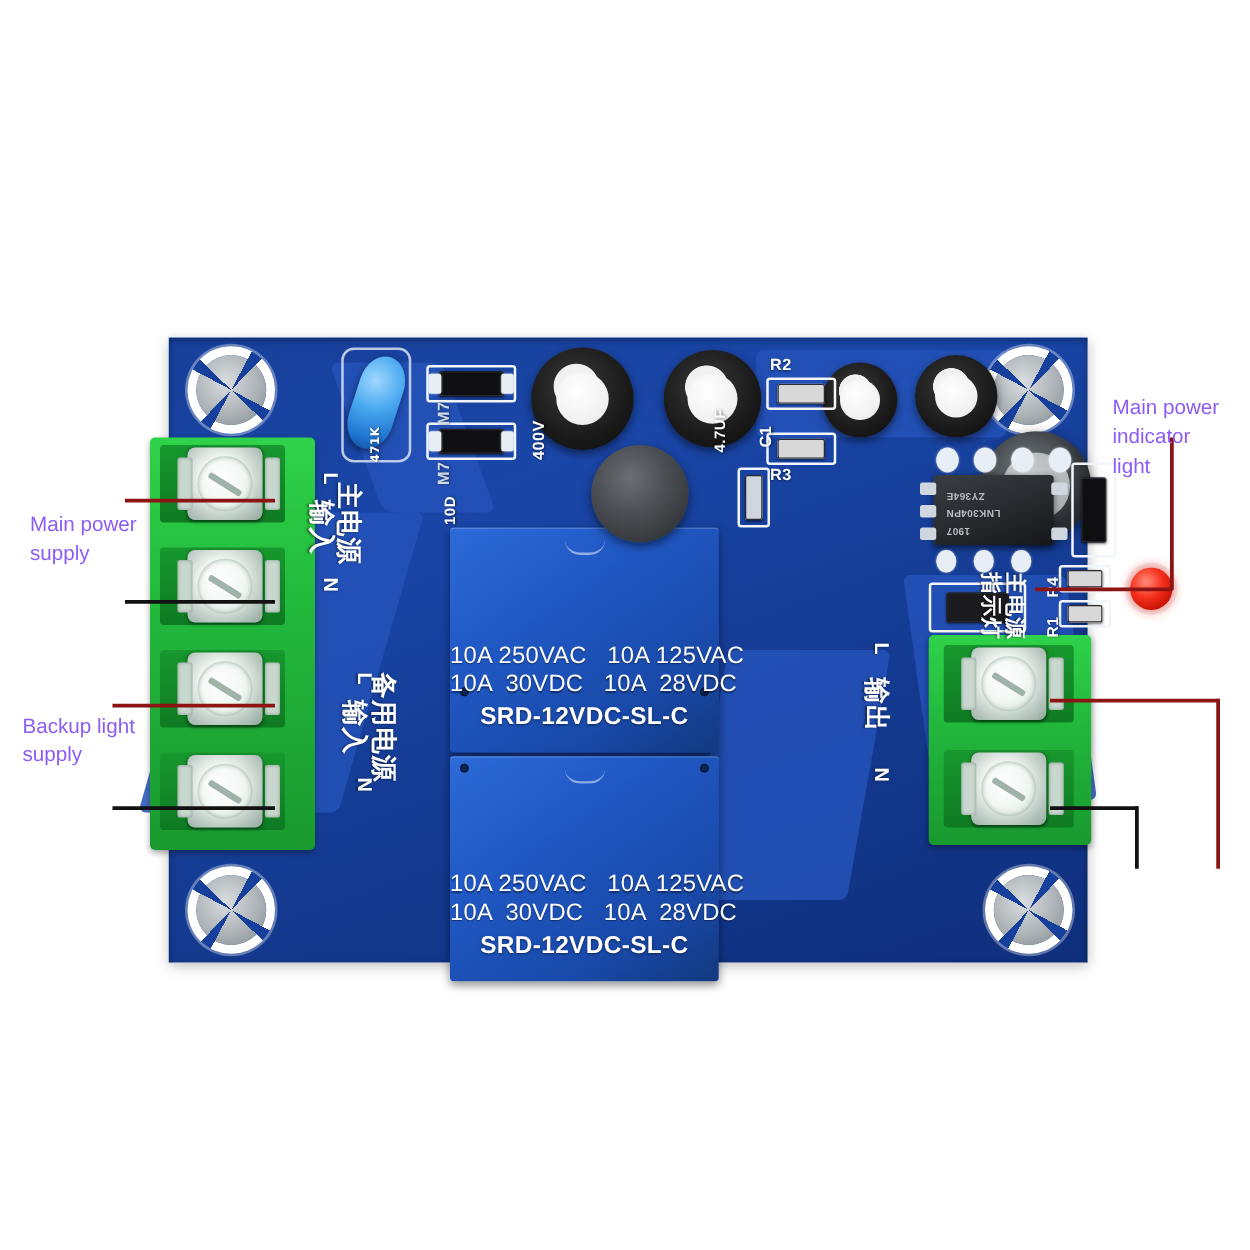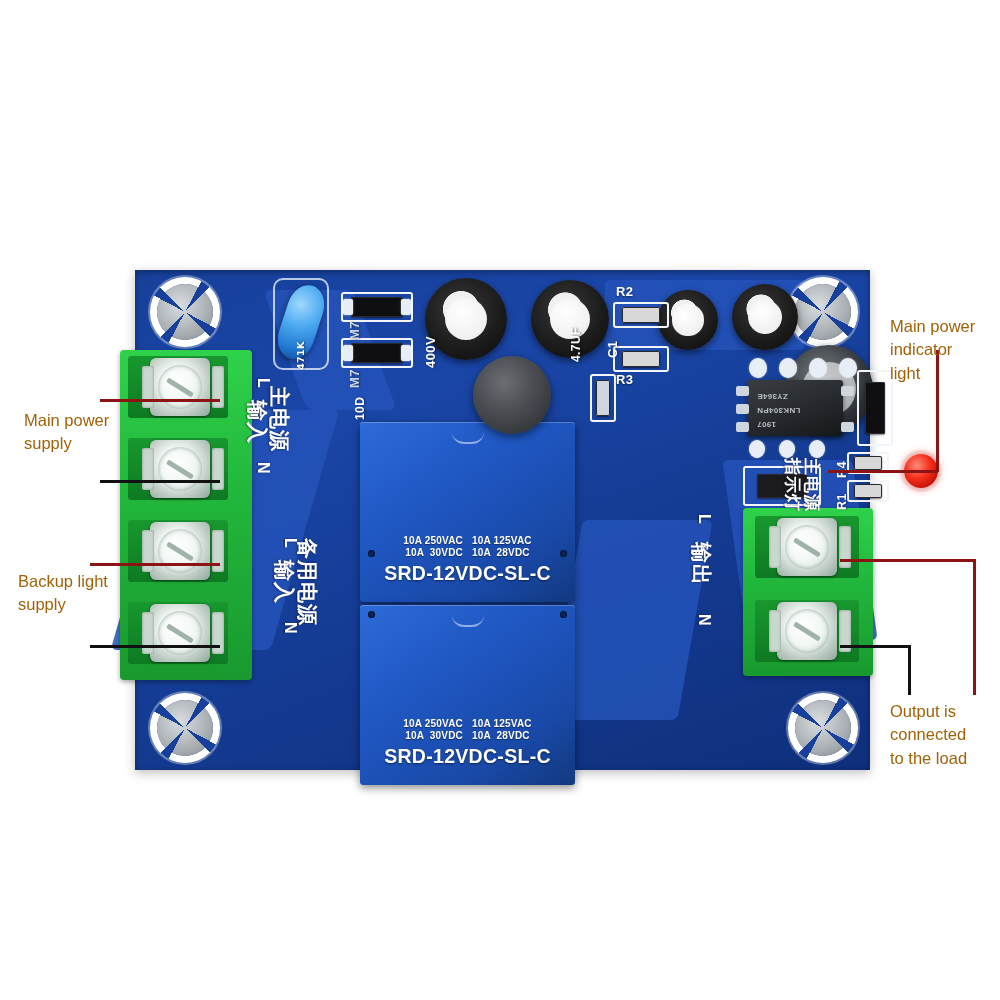--- a/index.html
+++ b/index.html
@@ -99,21 +99,21 @@
   .relay .dimple {
     position:absolute; left:50%; top:10px; margin-left:-16px;
     width:32px; height:12px; border-radius:0 0 18px 18px;
     border-bottom:2px solid rgba(255,255,255,.5);
   }
   .relay .spec {
     position:absolute; left:0; right:0; bottom:16px; text-align:center;
     line-height: 1.22;
   }
   .relay .spec .row {
-    font-size: 10px; font-weight: bold; letter-spacing:.2px;
+    font-size: 19px; font-weight: normal; letter-spacing:.2px;
     text-shadow: 0 1px 1px rgba(0,0,0,.45);
     white-space: pre;
   }
   .relay .spec .model {
     font-size: 19.5px; font-weight: bold; margin-top: 3px; letter-spacing:.3px;
     text-shadow: 0 1px 2px rgba(0,0,0,.5);
   }
   .relay .pin {
     position:absolute; width:7px; height:7px; border-radius:50%;
     background:#0c2a62; box-shadow: inset 0 0 3px #000;
@@ -188,21 +188,21 @@
     position:absolute; color:#ffffff; font-weight:bold;
     text-shadow: 0 1px 2px rgba(0,0,0,.55);
     white-space: nowrap; letter-spacing:.4px;
   }
   .silk.rot90  { transform: rotate(90deg);  transform-origin: left top; }
   .silk.rot-90 { transform: rotate(-90deg); transform-origin: left top; }
   .silk.cn { font-family: "DejaVu Sans", sans-serif; }
 
   
   .callout {
-    position:absolute; color:#a16207; font-size:16.5px; line-height:1.42;
+    position:absolute; color:#8b5cf6; font-size:16.5px; line-height:1.42;
     font-family: "Liberation Sans", sans-serif; white-space: pre-line;
   }
   .lead { position:absolute; }
   .lead.h { height: 2.5px; }
   .lead.v { width: 2.5px; }
   .lead.red   { background:#8c1414; }
   .lead.black { background:#111111; }
 </style>
 </head>
 <body>
@@ -387,17 +387,14 @@
   <div class="lead h red" style="left:828px; top:470px; width:110px;"></div>
   <div class="lead v red" style="left:936px; top:350px; height:122px;"></div>
   <div class="callout" style="left:890px; top:315px; width:104px;">Main power
  indicator
 light</div>
 
   <div class="lead h red" style="left:840px; top:559px; width:135px;"></div>
   <div class="lead v red" style="left:973px; top:559px; height:136px;"></div>
   <div class="lead h black" style="left:840px; top:645px; width:70px;"></div>
   <div class="lead v black" style="left:908px; top:645px; height:50px;"></div>
-  <div class="callout" style="left:890px; top:700px; width:110px;">Output is
-connected
-to the load</div>
 
 </div>
 
 </body></html>

